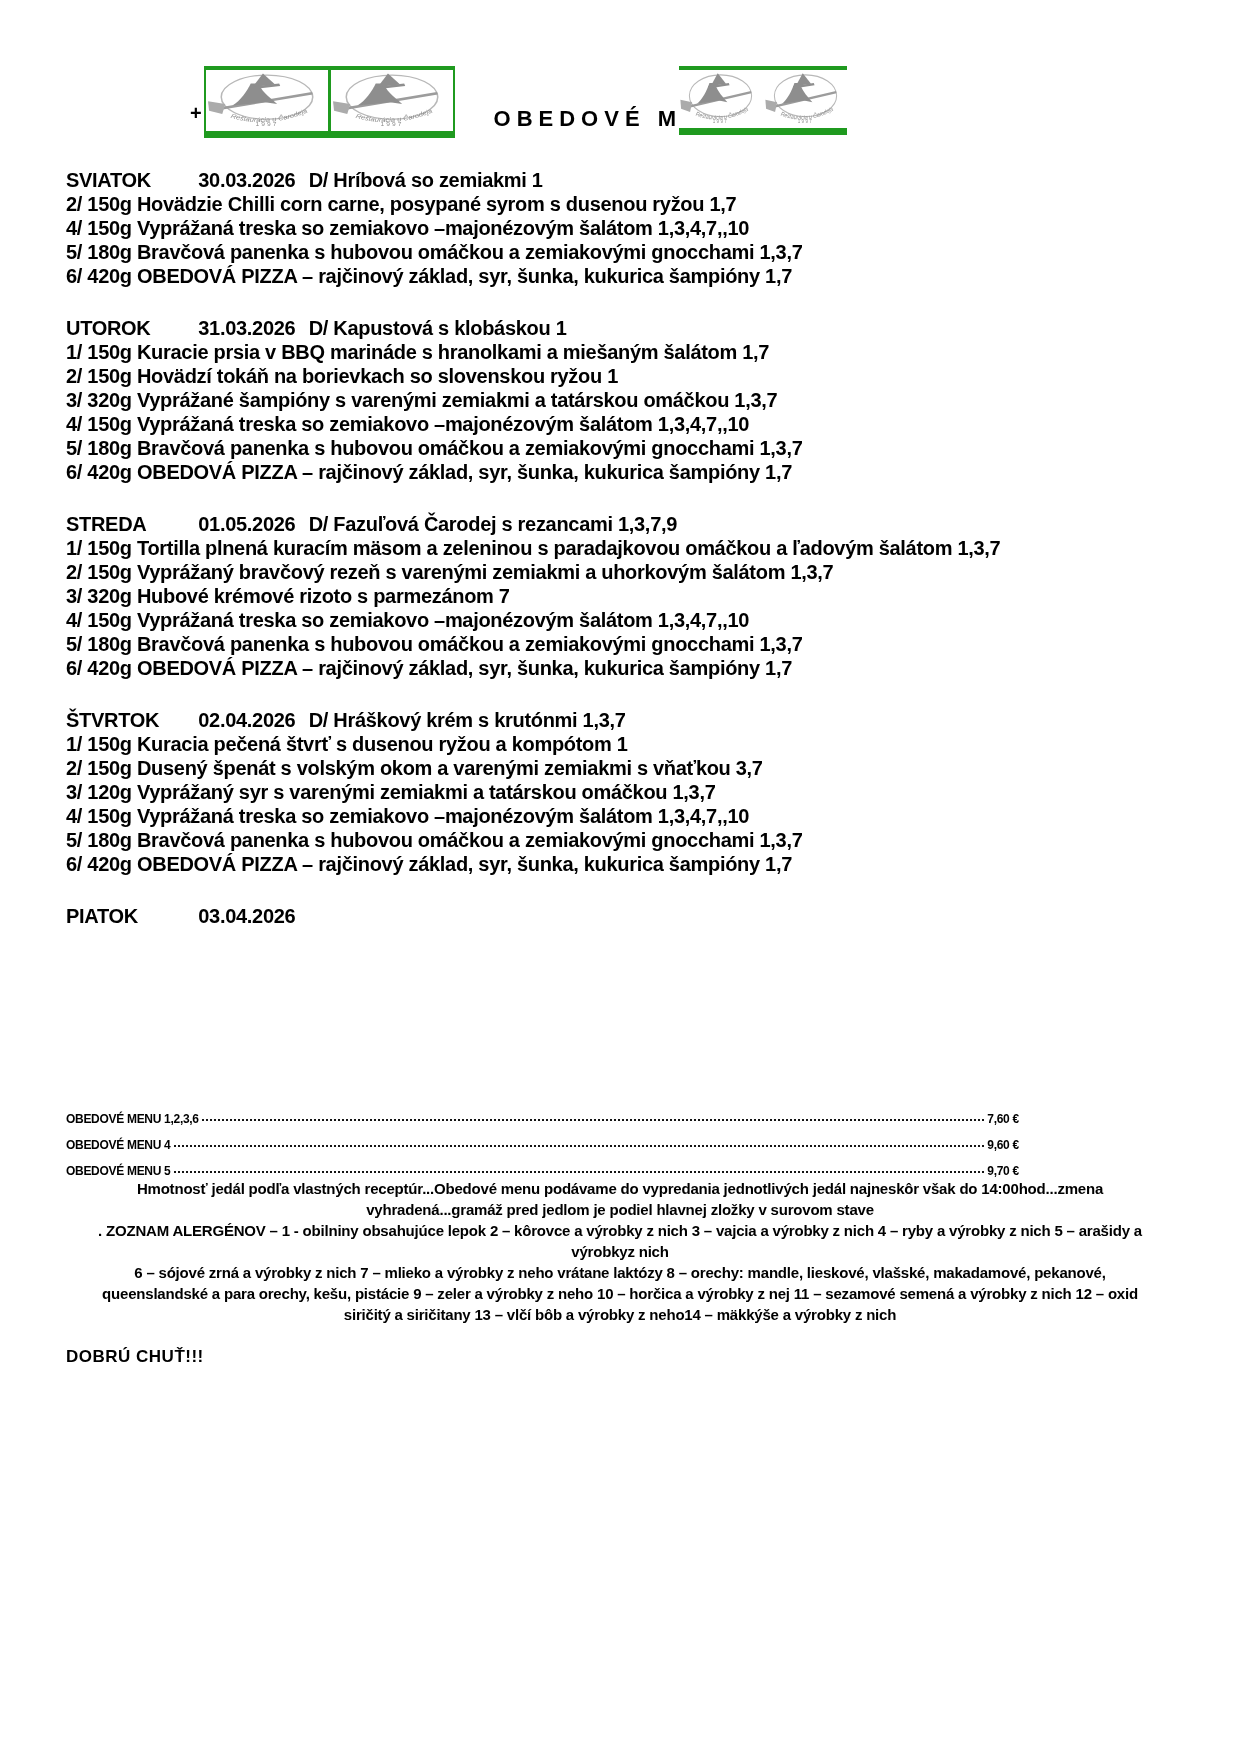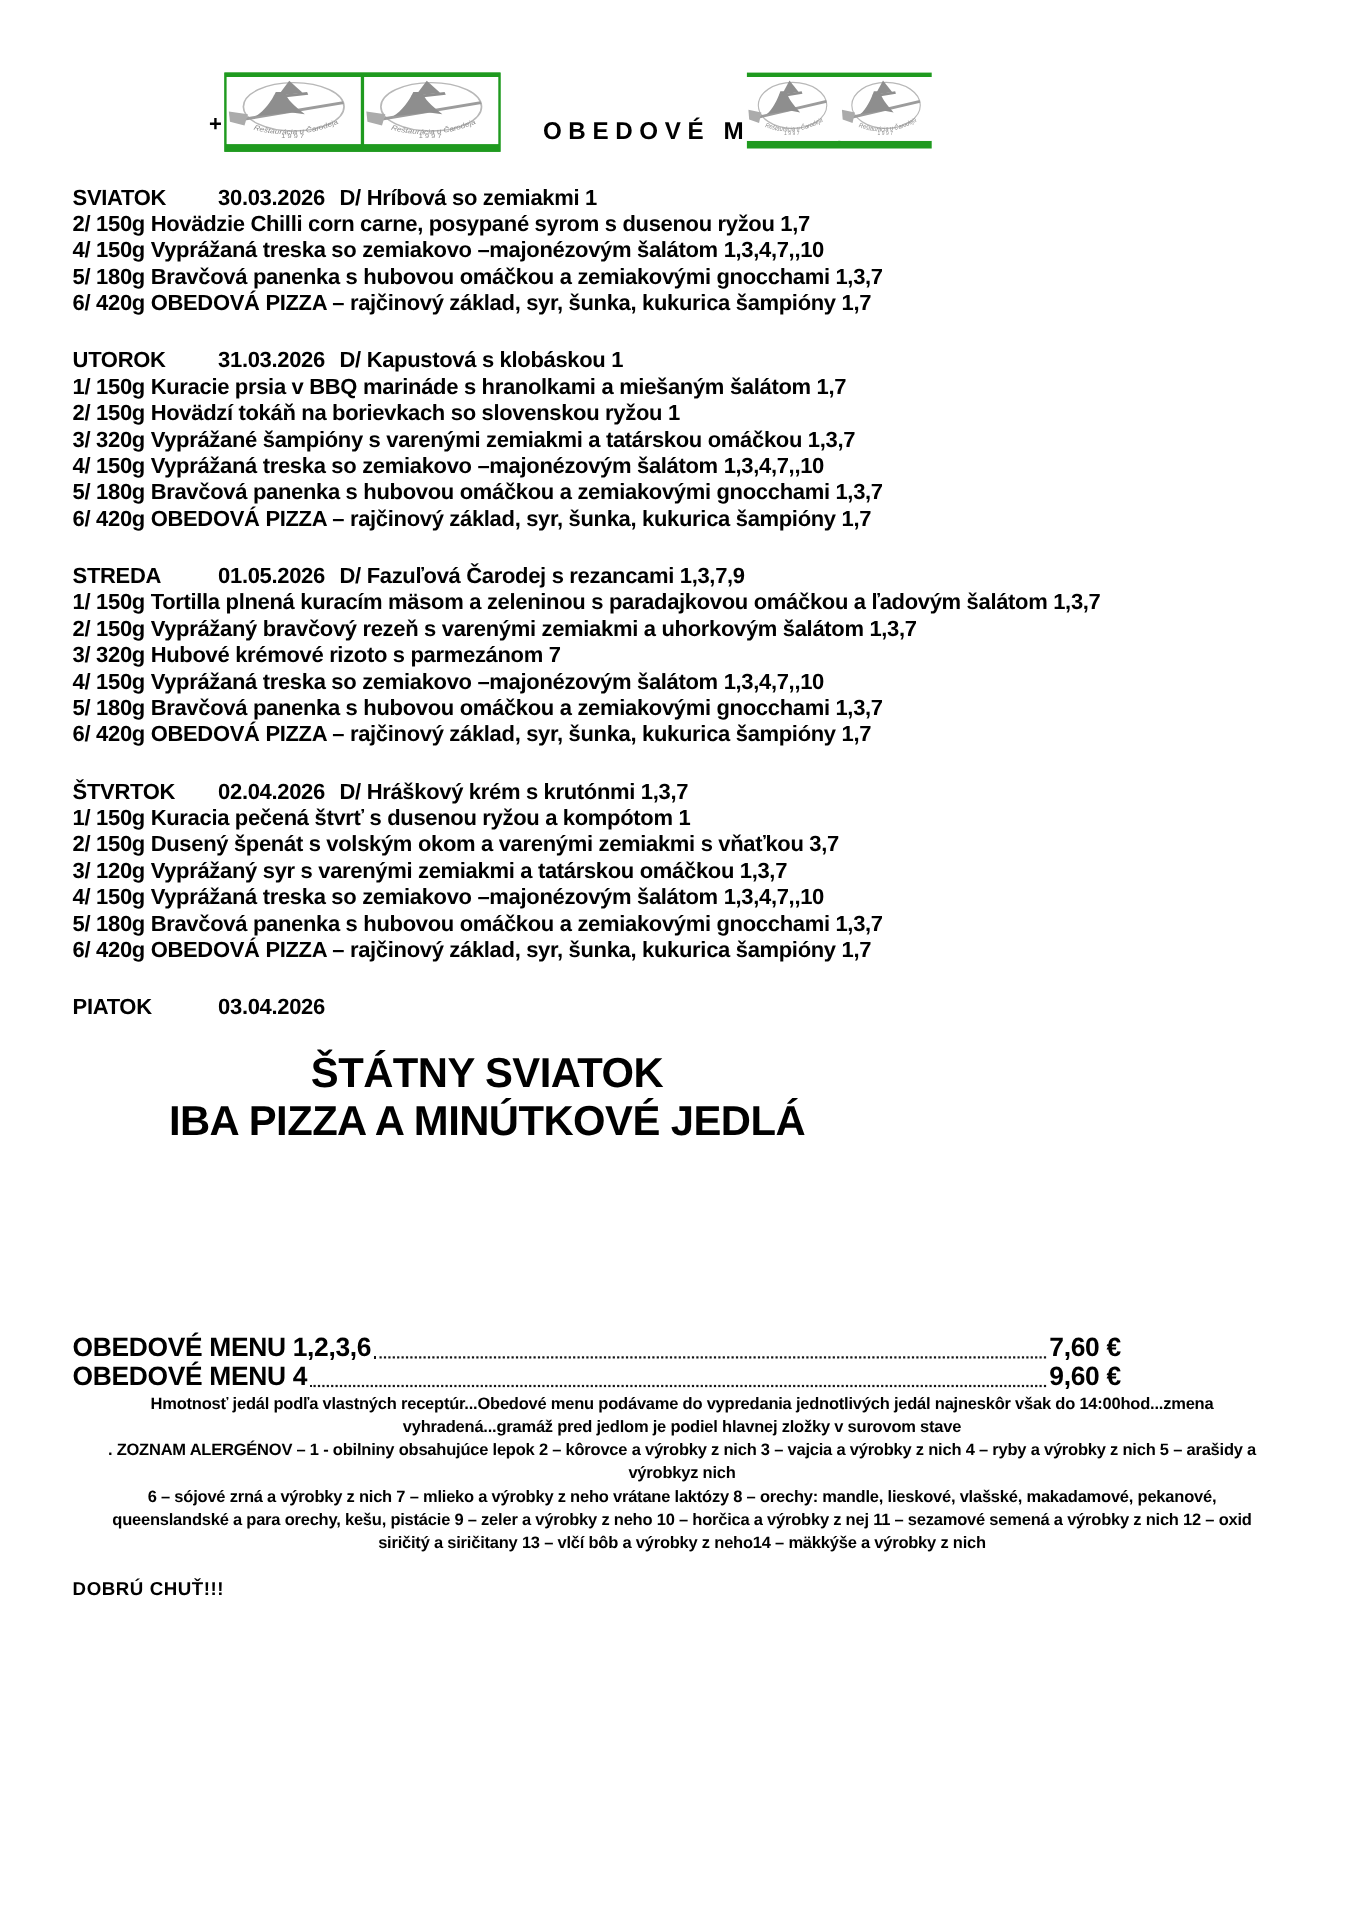--- a/index.html
+++ b/index.html
@@ -30,21 +30,21 @@
   .day-block{margin-bottom:28px;}
   .day-block:last-child{margin-bottom:0;}
   .day-name{display:inline-block;min-width:127px;}
   .day-date{margin-right:8px;}
 
   
   .holiday{margin-top:26px;width:68%;text-align:center;font-size:38px;font-weight:700;
            line-height:44px;letter-spacing:-0.5px;}
 
   
-  .prices{margin-top:172px;width:86%;font-size:24px;font-weight:700;letter-spacing:-0.3px;}
+  .prices{margin-top:172px;width:86%;font-size:12px;font-weight:700;letter-spacing:-0.3px;}
   .price-row{display:flex;align-items:flex-end;height:26px;}
   .leader{flex:1;border-bottom:2px dotted #141414;margin:0 3px 5px 3px;}
 
   
   .footer{text-align:center;font-size:15px;font-weight:700;
           line-height:21px;letter-spacing:-0.2px;padding:0 14px;}
   .footer p{margin:0;}
   .bon{margin-top:22px;text-align:left;font-size:17px;font-weight:700;letter-spacing:0.5px;}
 </style>
 </head>
@@ -180,36 +180,37 @@
 
     <div class="day-block">
       <div class="day-header">
         <span class="day-name">PIATOK</span>
         <span class="day-date">03.04.2026</span>
       </div>
     </div>
 
   </div>
 
-  <div class="holiday">
-    <div>ŠTÁTNY SVIATOK</div>
-    <div>IBA PIZZA A MINÚTKOVÉ JEDLÁ</div>
-  </div>
 
   <div class="prices">
     <div class="price-row">
       <span>OBEDOVÉ MENU 1,2,3,6</span>
       <span class="leader"></span>
       <span>7,60 €</span>
     </div>
     <div class="price-row">
       <span>OBEDOVÉ MENU 4 </span>
       <span class="leader"></span>
       <span>9,60 €</span>
     </div>
+    <div class="price-row">
+      <span>OBEDOVÉ MENU 5</span>
+      <span class="leader"></span>
+      <span>9,70 €</span>
+    </div>
   </div>
 
   <div class="footer">
     <p>Hmotnosť jedál podľa vlastných receptúr...Obedové menu podávame do vypredania jednotlivých jedál najneskôr však do 14:00hod...zmena vyhradená...gramáž pred jedlom je podiel hlavnej zložky v surovom stave</p>
     <p><b>. ZOZNAM ALERGÉNOV</b><span> – 1 -  obilniny obsahujúce lepok 2 – kôrovce a výrobky z nich 3 – vajcia a výrobky z nich 4 – ryby a výrobky z nich 5 – arašidy a výrobkyz nich</span></p>
     <p>6 – sójové zrná a výrobky z nich 7 – mlieko a výrobky z neho vrátane laktózy 8 – orechy: mandle, lieskové, vlašské, makadamové, pekanové, queenslandské a para orechy, kešu, pistácie 9 – zeler a výrobky z neho 10 – horčica a výrobky z nej 11 – sezamové semená a výrobky z nich 12 – oxid siričitý a siričitany 13 – vlčí bôb a výrobky z neho14 – mäkkýše a výrobky z nich</p>
   </div>
 
   <div class="bon">DOBRÚ CHUŤ!!!</div>
 

